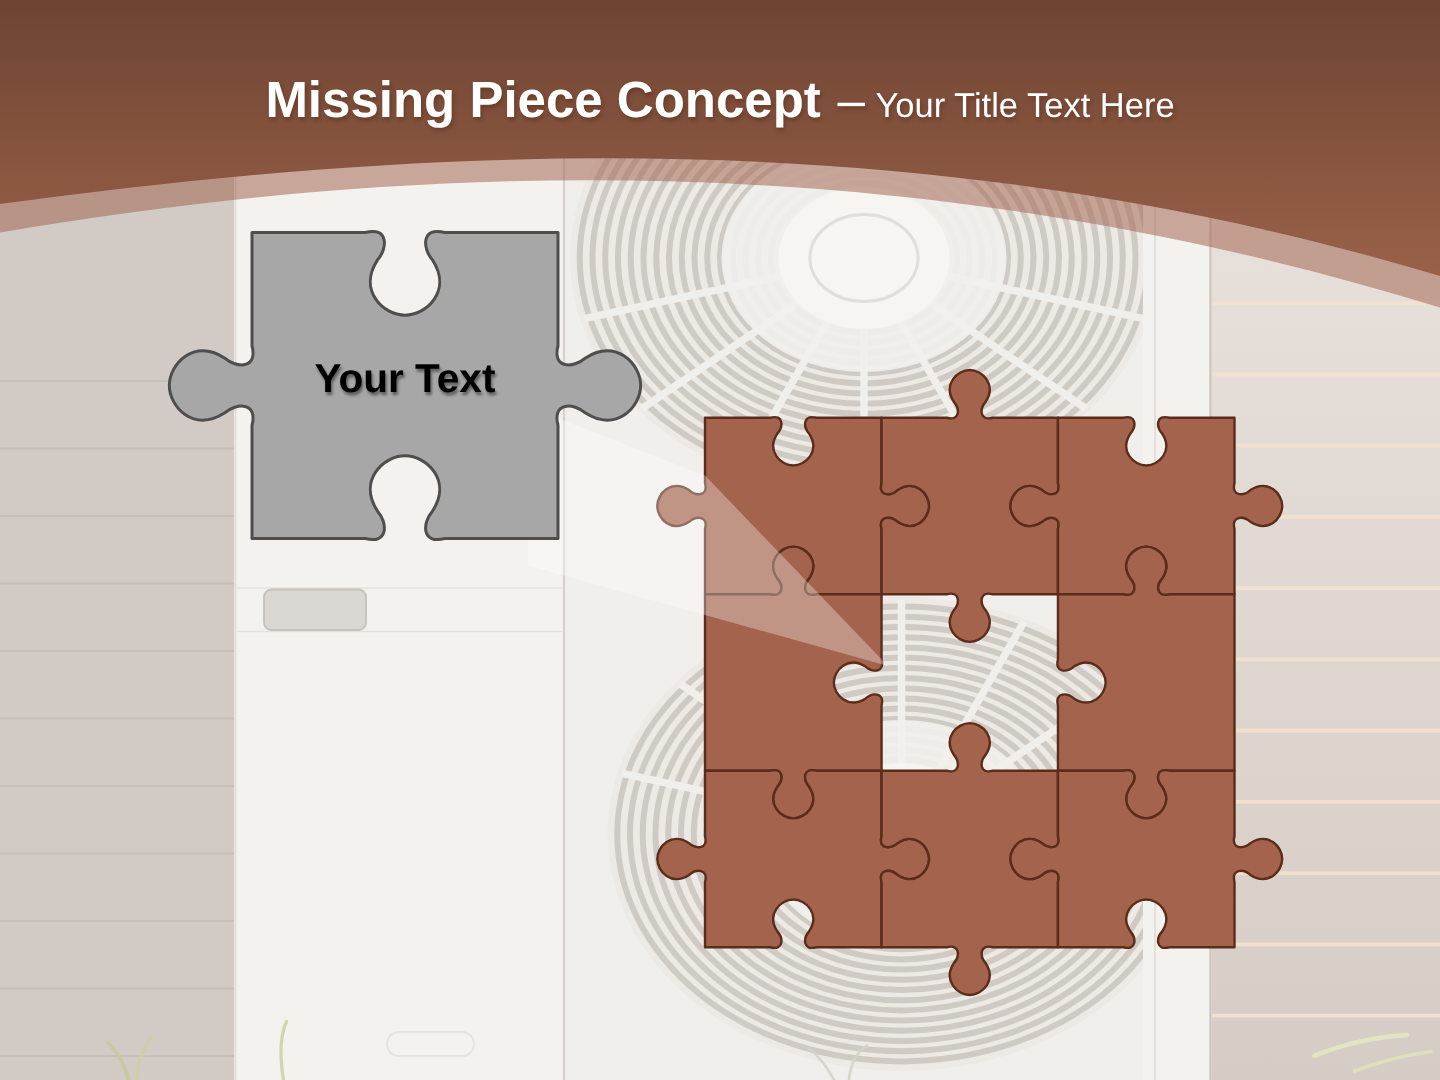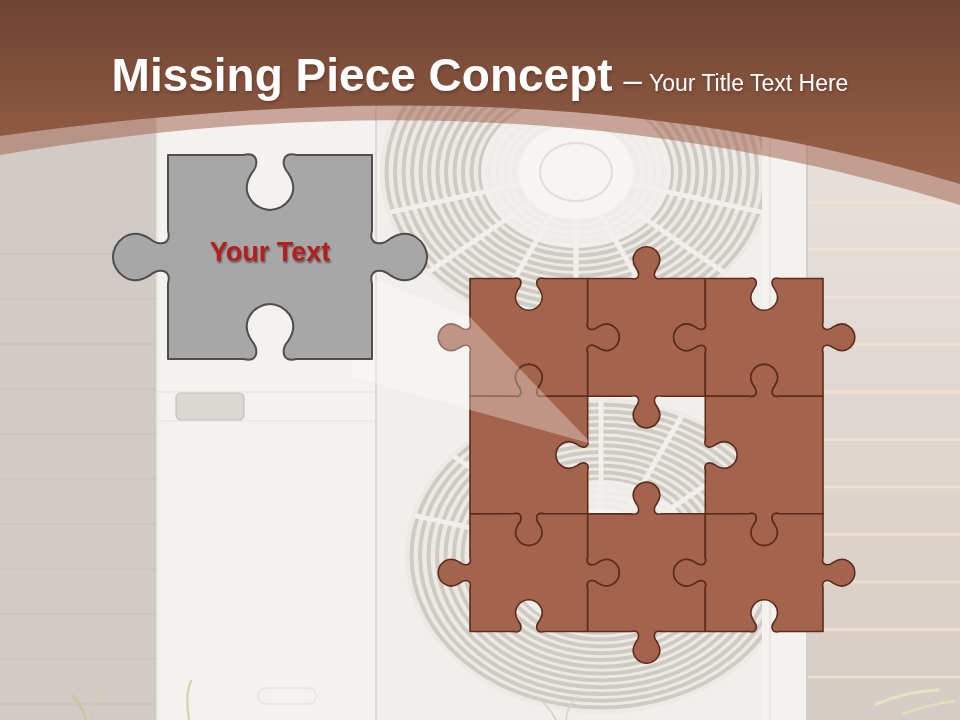--- a/index.html
+++ b/index.html
@@ -3,28 +3,28 @@
 <meta charset="utf-8">
 <style>
   html,body{margin:0;padding:0;background:#ffffff;}
   .slide{position:relative;width:960px;height:720px;overflow:hidden;
          font-family:"Liberation Sans",sans-serif;}
   .slide svg{position:absolute;left:0;top:0;}
   #bg{z-index:1;}
   #header{z-index:2;}
   .title{position:absolute;left:0;top:48px;width:100%;text-align:center;z-index:3;
          white-space:nowrap;color:#fff;text-shadow:1px 2px 3px rgba(60,25,10,0.35);}
-  .title .tb{font-weight:bold;font-size:46px;}
+  .title .tb{font-weight:bold;font-size:34px;}
   .title .ts{font-size:33px;margin:0 7px 0 11px;}
   .title .tr{font-size:23px;}
   #puzzle{z-index:4;}
   #beam{z-index:5;}
   #gray{z-index:6;}
   .piece-label{position:absolute;left:168px;top:237px;width:204px;text-align:center;z-index:7;
-               color:#b91c1c;font-weight:bold;font-size:27px;
+               color:#000000;font-weight:bold;font-size:27px;
                text-shadow:1px 2px 2px rgba(0,0,0,0.45);}
 </style>
 </head>
 <body>
 
 <div class="slide">
 
   <svg id="bg" width="960" height="720" viewBox="0 0 960 720">
     <defs>
       <linearGradient id="wallgrad" x1="0" y1="0" x2="0" y2="1">

